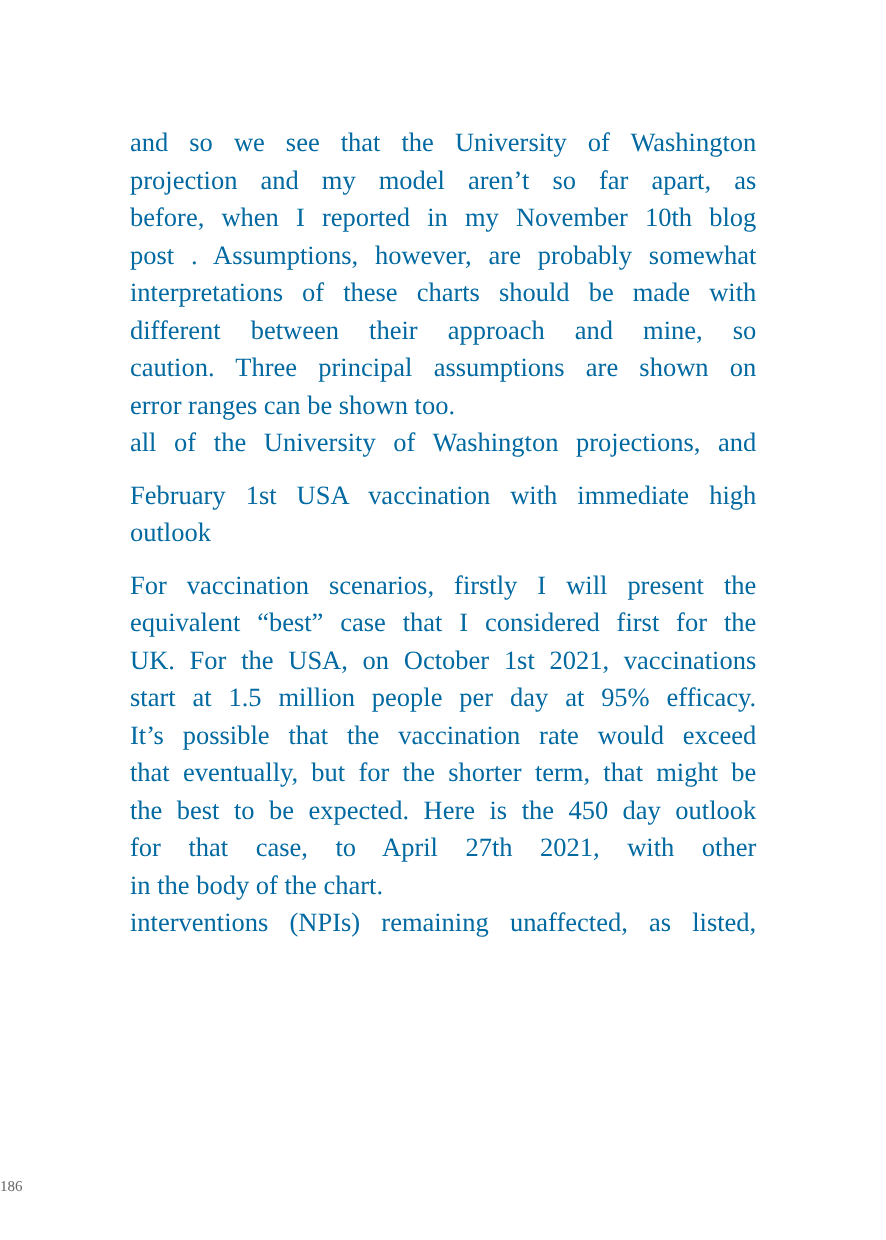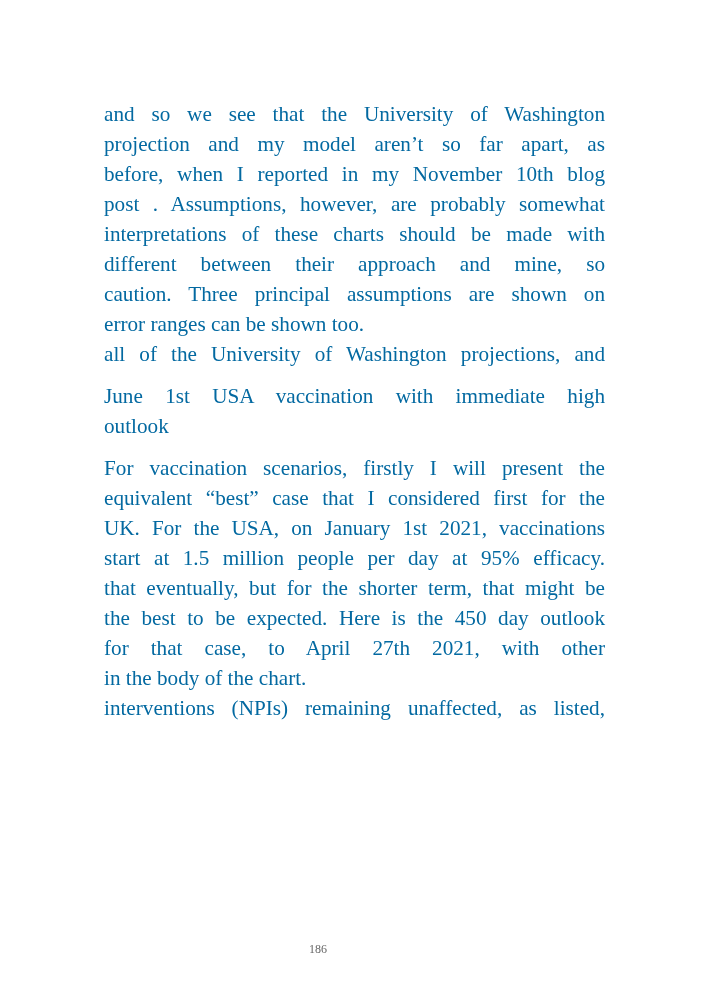--- a/index.html
+++ b/index.html
@@ -38,21 +38,20 @@
       height: 30px;
     }
     .line.end {
       text-align-last: left;
     }
     .page-number {
       position: absolute;
       left: 0;
       width: 636px;
       top: 942px;
-      text-align: center;
       font-family: "Liberation Serif", serif;
       font-size: 12px;
       color: #666666;
     }
   </style>
 </head>
 <body>
 
 <div class="page">
 
@@ -62,29 +61,30 @@
     <span class="line">before, when I reported in my November 10th blog</span>
     <span class="line">post . Assumptions, however, are probably somewhat</span>
     <span class="line">interpretations of these charts should be made with</span>
     <span class="line">different between their approach and mine, so</span>
     <span class="line">caution. Three principal assumptions are shown on</span>
     <span class="line end">error ranges can be shown too.</span>
     <span class="line">all of the University of Washington projections, and</span>
   </div>
 
   <div class="para">
-    <span class="line">June 1st USA vaccination with immediate high</span>
+    <span class="line">February 1st USA vaccination with immediate high</span>
     <span class="line end">outlook</span>
   </div>
 
   <div class="para last">
     <span class="line">For vaccination scenarios, firstly I will present the</span>
     <span class="line">equivalent “best” case that I considered first for the</span>
-    <span class="line">UK. For the USA, on January 1st 2021, vaccinations</span>
+    <span class="line">UK. For the USA, on October 1st 2021, vaccinations</span>
     <span class="line">start at 1.5 million people per day at 95% efficacy.</span>
+    <span class="line">It’s possible that the vaccination rate would exceed</span>
     <span class="line">that eventually, but for the shorter term, that might be</span>
     <span class="line">the best to be expected. Here is the 450 day outlook</span>
     <span class="line">for that case, to April 27th 2021, with other</span>
     <span class="line end">in the body of the chart.</span>
     <span class="line">interventions (NPIs) remaining unaffected, as listed,</span>
   </div>
 
 </div>
 
 <div class="page-number">186</div>

